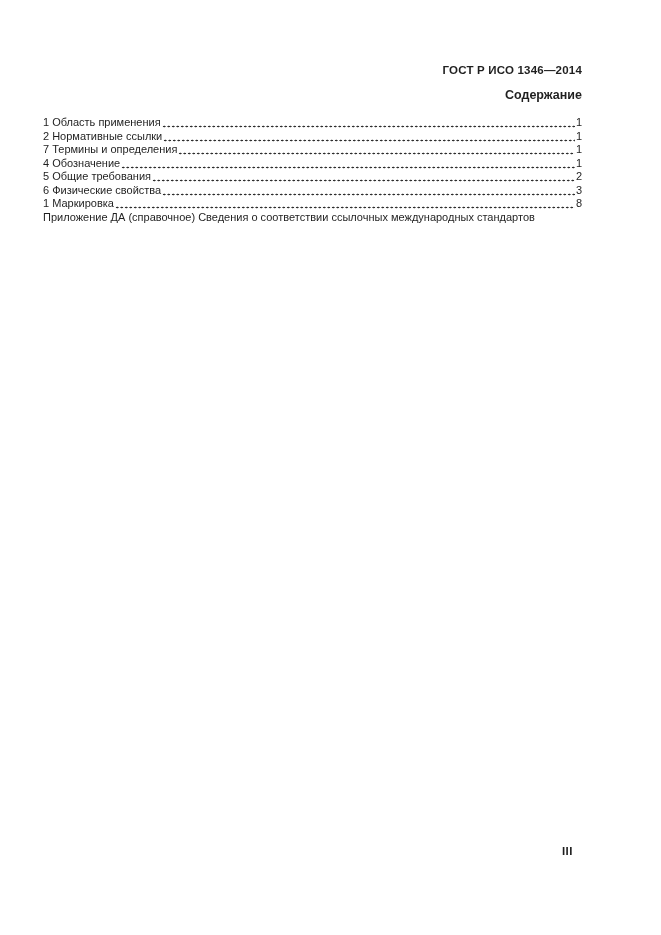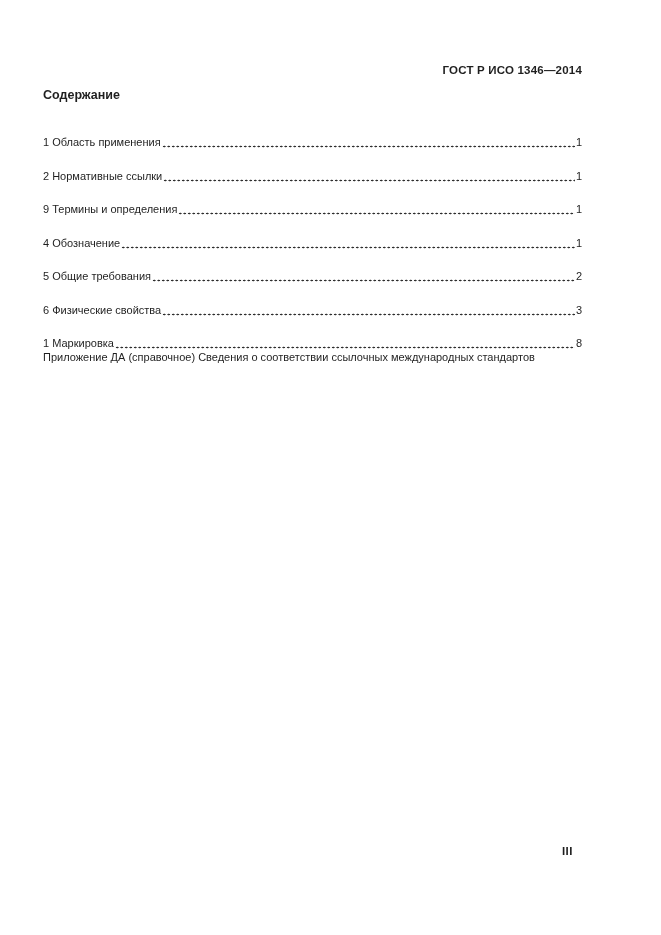--- a/index.html
+++ b/index.html
@@ -30,35 +30,34 @@
     font-size: 11.5px;
     font-weight: bold;
     letter-spacing: 0.2px;
   }
   .page-title {
     position: absolute;
     top: 88px;
     left: 43px;
     right: 79px;
     margin: 0;
-    text-align: left;
+    text-align: right;
     font-size: 12.5px;
     font-weight: bold;
   }
   .toc {
     position: absolute;
     top: 116px;
     left: 43px;
     right: 79px;
     font-size: 11px;
     line-height: 13.5px;
   }
   .toc-row {
     display: flex;
-    margin-top: 20px;
   }
   .toc-label {
     white-space: nowrap;
   }
   .toc-page {
     white-space: nowrap;
   }
   .leader {
     flex: 1;
     margin: 0 1px;
@@ -101,21 +100,21 @@
       <span class="toc-page">1</span>
     </div>
 
     <div class="toc-row">
       <span class="toc-label">2 Нормативные ссылки</span>
       <span class="leader"></span>
       <span class="toc-page">1</span>
     </div>
 
     <div class="toc-row">
-      <span class="toc-label">9 Термины и определения </span>
+      <span class="toc-label">7 Термины и определения </span>
       <span class="leader"></span>
       <span class="toc-page">1</span>
     </div>
 
     <div class="toc-row">
       <span class="toc-label">4 Обозначение</span>
       <span class="leader"></span>
       <span class="toc-page">1</span>
     </div>
 

